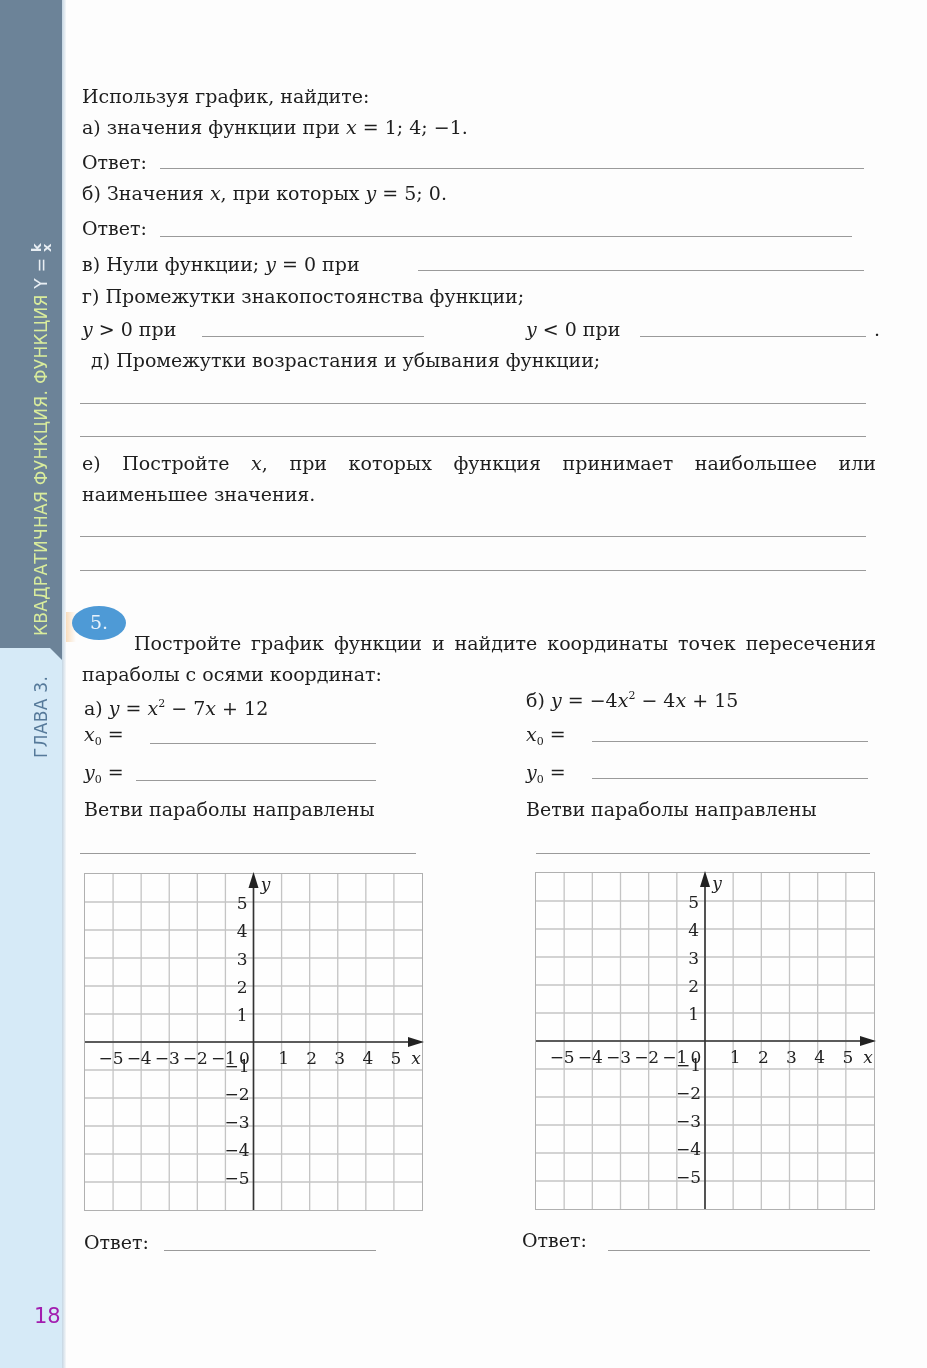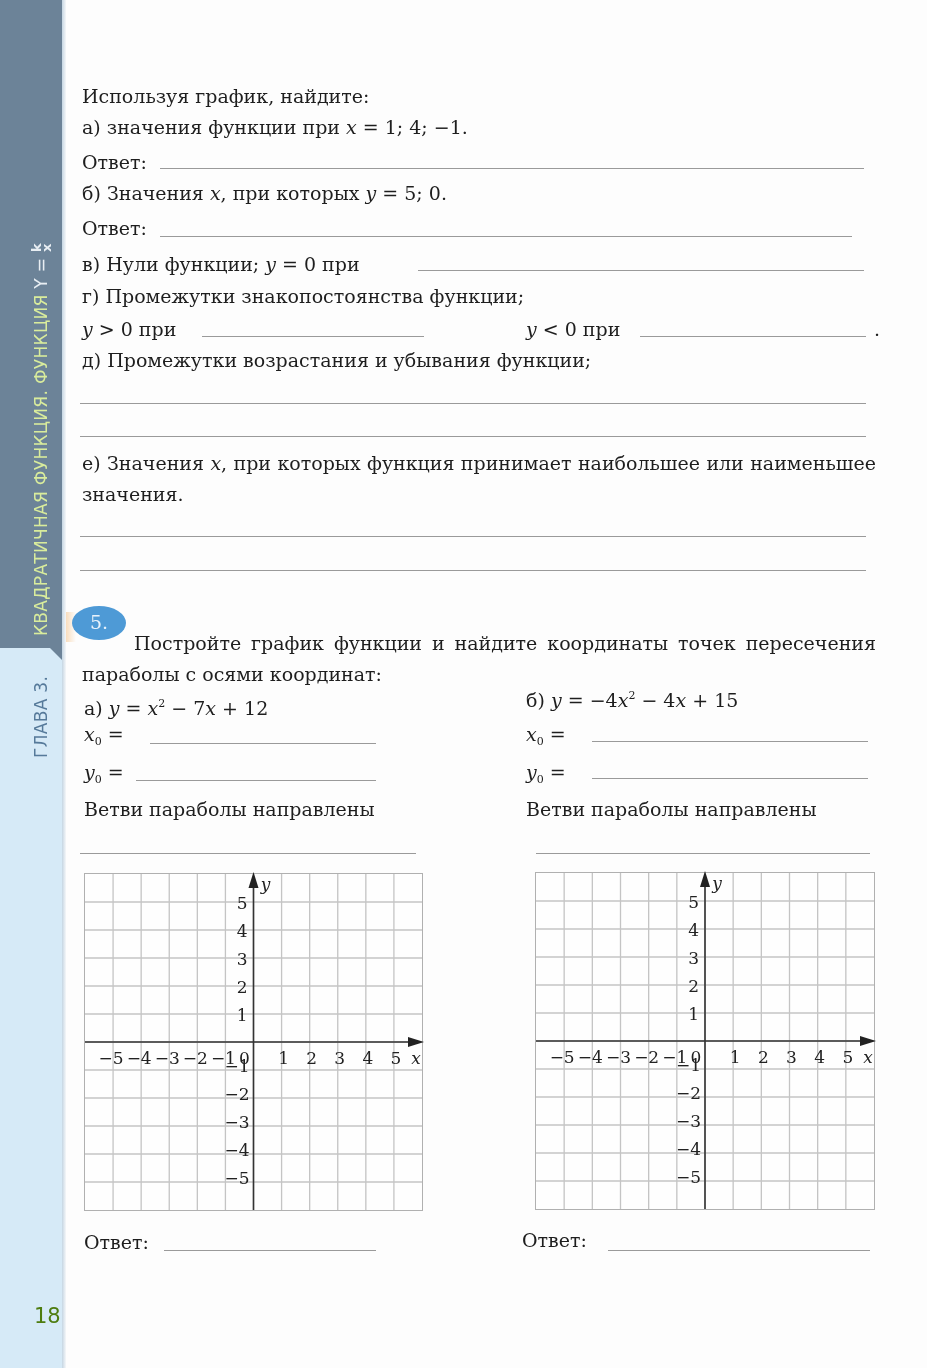--- a/index.html
+++ b/index.html
@@ -31,21 +31,21 @@
     font-family: "DejaVu Sans", "Liberation Sans", sans-serif;
     font-size: 17px; white-space: nowrap; letter-spacing: 0.3px;
   }
   .chapter-num { top: 758px; color: #567a9a; }
   .chapter-title { top: 636px; color: #e8eef3; }
   .chapter-title .hl { color: #d9ec9c; }
   .chapter-title .frac { display: inline-block; font-size: 13px; line-height: 10px; vertical-align: middle; text-align: center; font-weight: bold; }
   .page-num {
     position: absolute; left: 34px; top: 1304px;
     font-family: "DejaVu Sans", "Liberation Sans", sans-serif;
-    font-size: 21px; color: #4d7c0f;
+    font-size: 21px; color: #a21caf;
   }
   .line {
     position: absolute; font-size: 19px; line-height: 24px; white-space: nowrap;
   }
   .ans {
     position: absolute; height: 0; border-bottom: 1.5px solid #9a9a9a;
   }
   i.v { font-style: italic; }
   .badge {
     position: absolute; left: 72px; top: 606px; width: 54px; height: 34px;
@@ -111,26 +111,26 @@
   <i class="v">y</i><span> &gt; 0 при</span>
 </div>
 <div class="ans" style="left:202px; top:336px; width:222px;"></div>
 
 <div class="line" style="left:526px; top:317px;text-align:right;">
   <i class="v">y</i><span> &lt; 0 при</span>
 </div>
 <div class="ans" style="left:640px; top:336px; width:226px;"></div>
 <div class="line" style="left:874px; top:317px;">.</div>
 
-<div class="line" style="left:82px; top:348px;">д) Промежутки возрастания и убывания функции;</div>
+<div class="line" style="left:91px; top:348px;">д) Промежутки возрастания и убывания функции;</div>
 <div class="ans" style="left:80px; top:403px; width:786px;"></div>
 <div class="ans" style="left:80px; top:436px; width:786px;"></div>
 
 <div class="justify" style="top:448px;">
-  <span>е) Значения </span><i class="v">x</i><span>, при которых функция принимает наибольшее или наименьшее значения.</span>
+  <span>е) Постройте </span><i class="v">x</i><span>, при которых функция принимает наибольшее или наименьшее значения.</span>
 </div>
 <div class="ans" style="left:80px; top:536px; width:786px;"></div>
 <div class="ans" style="left:80px; top:570px; width:786px;"></div>
 
 <div class="badge-glow"></div>
 <div class="badge">5.</div>
 <div class="justify" style="top:600px; left:82px; text-indent:52px;margin-top:28px;">Постройте график функции и найдите координаты точек пересечения параболы с осями координат:</div>
 
 <div class="line" style="left:84px; top:692px;">
   <span>а) </span><i class="v">y</i><span> = </span><i class="v">x</i><sup>2</sup><span> − 7</span><i class="v">x</i><span> + 12</span>

